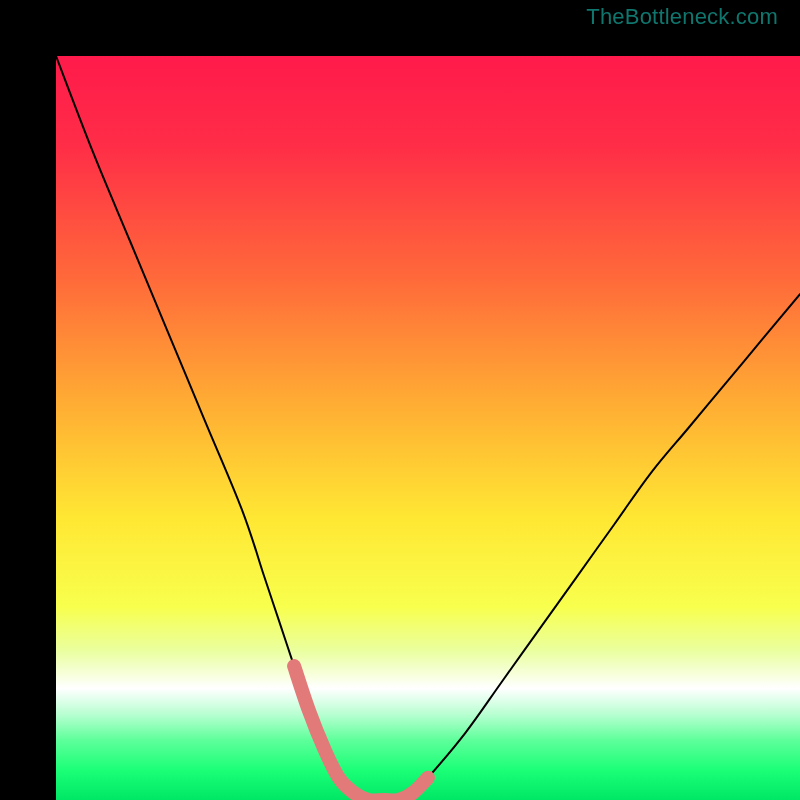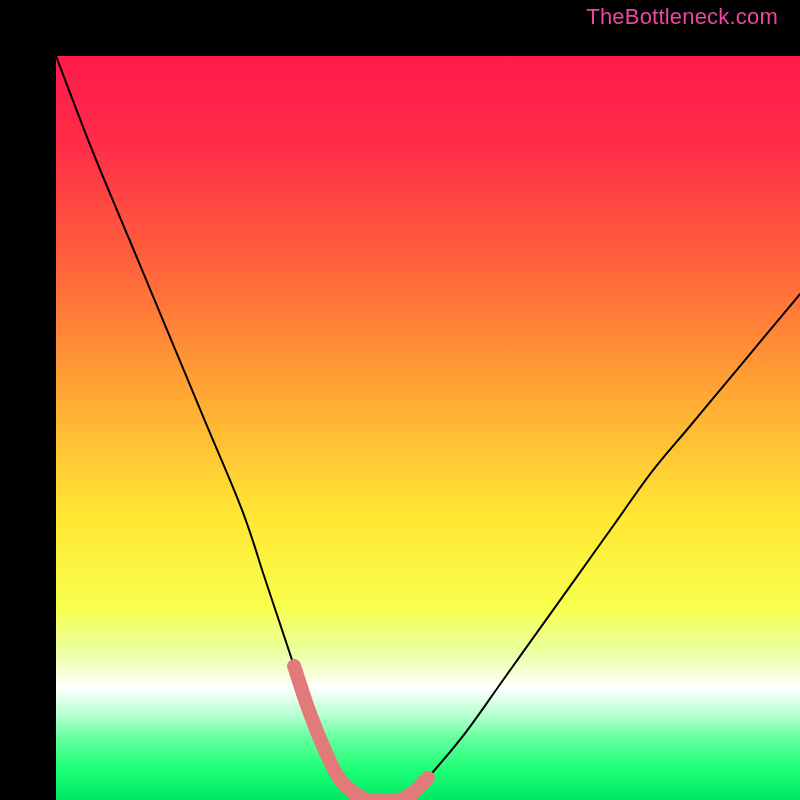--- a/index.html
+++ b/index.html
@@ -24,21 +24,21 @@
     top: 28px;
     left: 28px;
     width: 744px;
     height: 744px;
     overflow: hidden;
   }
   .watermark {
     position: absolute;
     top: 4px;
     right: 22px;
-    color: #ec4899;
+    color: #0f766e;
     font-size: 22px;
     font-weight: 500;
     letter-spacing: 0.2px;
     z-index: 10;
   }
   svg {
     display: block;
     width: 744px;
     height: 744px;
   }

